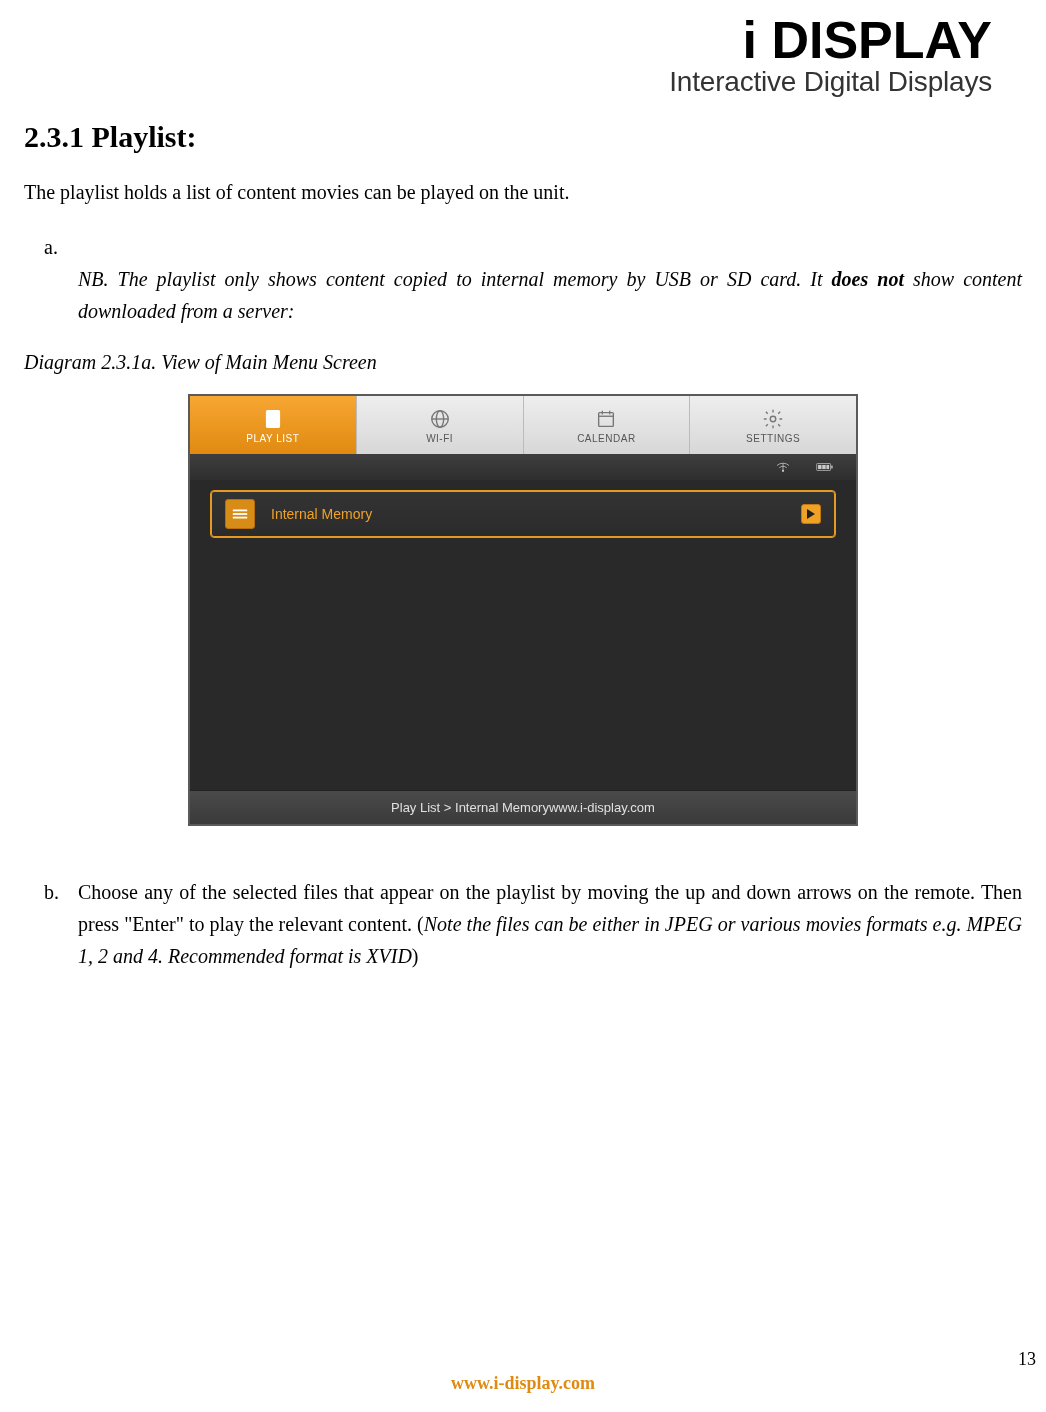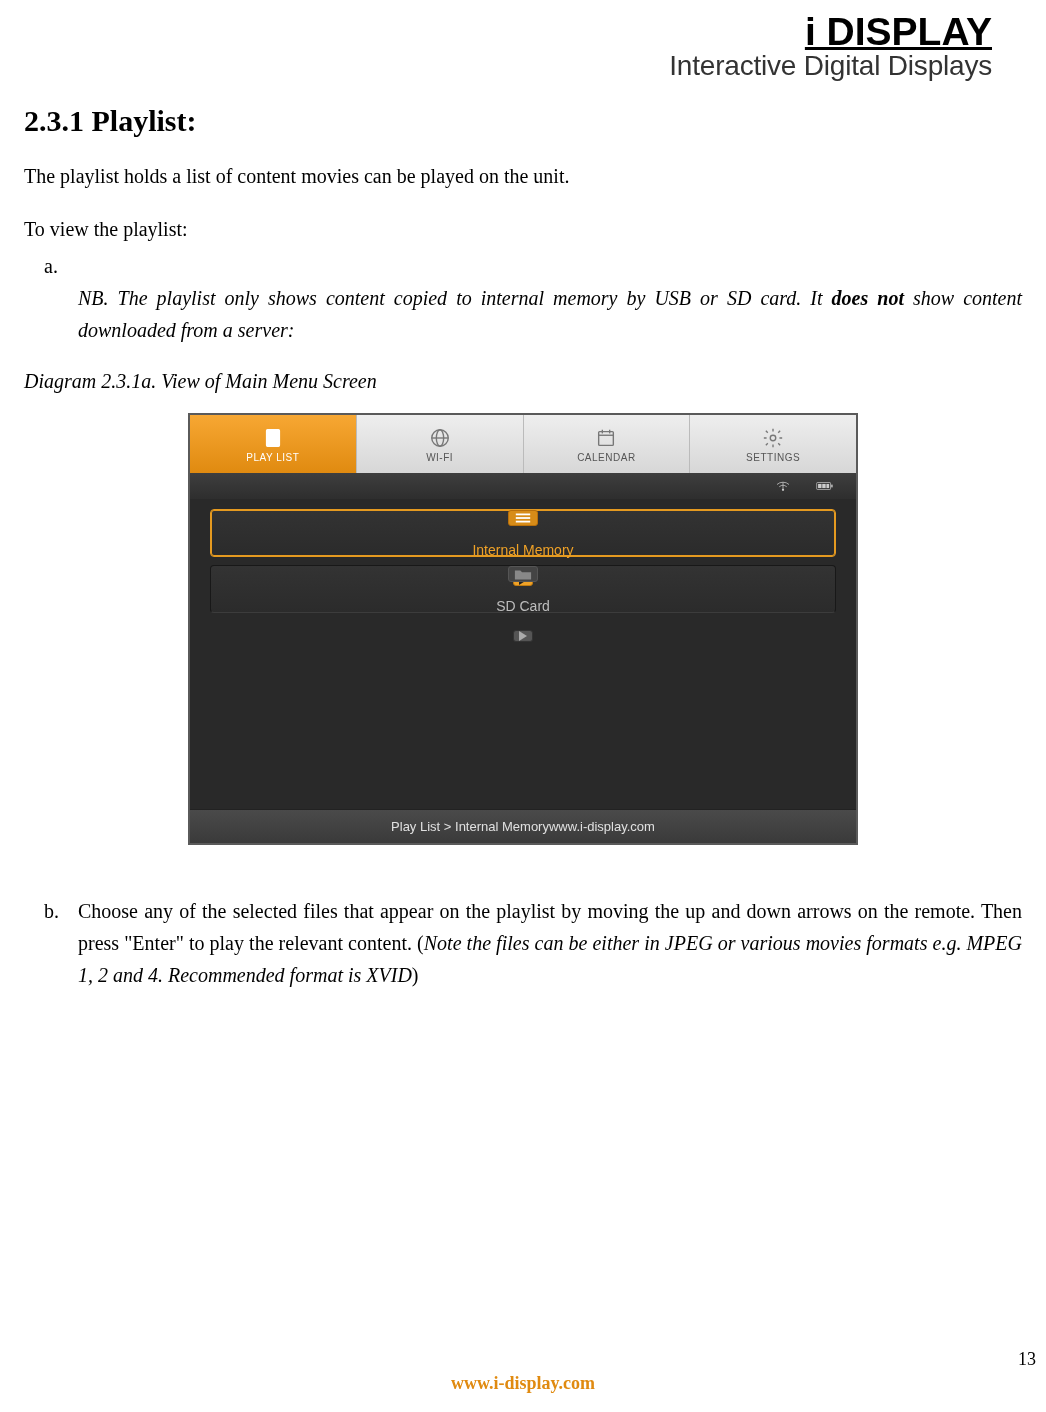--- a/index.html
+++ b/index.html
@@ -11,21 +11,21 @@
     color: #000;
     background: #fff;
     position: relative;
     padding: 10px 0 40px 0;
     min-height: 1412px;
   }
   .page { padding: 0 24px; }
 
   
   .logo-wrap { text-align: right; padding-right: 30px; margin-bottom: 22px; }
-  .logo-line1 { font-size: 39px; font-weight: 900; font-family: Arial, Helvetica, sans-serif; letter-spacing: 0px; text-decoration: underline; }
+  .logo-line1 { font-size: 52px; font-weight: 900; font-family: Arial, Helvetica, sans-serif; letter-spacing: 0px; }
   .logo-line2 { font-size: 28px; font-family: Arial, Helvetica, sans-serif; color:#333; letter-spacing: -0.2px; margin-top:-4px; }
 
   .section-num { font-weight: bold; }
   h2.section { font-size: 30px; font-weight: bold; margin-bottom: 24px; }
   p.body { margin-bottom: 24px; line-height: 1.45; }
   p.lead { margin-bottom: 6px; }
   ol.alpha { list-style: none; padding-left: 54px; }
   ol.alpha > li { margin-bottom: 24px; position: relative; text-align: justify; line-height: 1.6; }
   ol.alpha > li .marker { position: absolute; left: -34px; top: 0; }
   .italic { font-style: italic; margin-top: 45px; }
@@ -80,21 +80,20 @@
     align-items:center;
     height:48px;
     border:1px solid #181818;
     border-bottom-color:#3c3c3c;
     border-radius:4px;
     margin-bottom:8px;
     background: linear-gradient(#333333,#2b2b2b);
     padding: 0 14px;
     gap: 16px;
     cursor:pointer;
-    flex-direction:column;
   }
   .row.selected { border-color:#e59a20; box-shadow: 0 0 0 1px #e59a20 inset; }
   .row .thumb {
     width:30px; height:30px; border:1px solid #555; border-radius:3px;
     display:flex; align-items:center; justify-content:center;
     background:#444;
   }
   .row.selected .thumb { background:#d78c18; border-color:#b86f0b; }
   .row .thumb svg { width:18px; height:14px; }
   .row .label { color:#bdbdbd; font-size:14px; flex:1; }
@@ -146,21 +145,20 @@
     <div class="logo-line2">Interactive Digital Displays</div>
   </div>
 
   <h2 class="section">
     <span class="section-num">2.3.1</span>
     <span class="section-num"> </span><span class="section-num">Playlist</span><span>:</span>
   </h2>
 
   <p class="body">The playlist holds a list of content movies can be played on the unit.</p>
 
-  <p class="body lead">To view the playlist:</p>
 
   <ol class="alpha">
     <li>
       <span class="marker">a.</span>
       <br>
       <span class="italic">NB. The playlist only shows content copied to internal memory by USB or SD card. It </span><span class="italic bold">does not</span><span class="italic"> show content downloaded from a server:</span>
     </li>
   </ol>
 
   <p class="caption">Diagram 2.3.1a.    View of Main Menu Screen</p>
@@ -239,33 +237,20 @@
               <line x1="2" y1="11" x2="18" y2="11" stroke="#fff" stroke-width="2"></line>
             </svg>
         </span>
         <span class="label">Internal Memory</span>
         <span class="play">
           <svg viewBox="0 0 8 10">
               <polygon points="0,0 8,5 0,10" fill="#222"></polygon>
             </svg>
         </span>
       </div>
-      <div class="row">
-        <span class="thumb">
-          <svg viewBox="0 0 20 14">
-              <path d="M1 3h6l2 2h10v8H1z" fill="#888"></path>
-            </svg>
-        </span>
-        <span class="label">SD Card</span>
-        <span class="play">
-          <svg viewBox="0 0 8 10">
-              <polygon points="0,0 8,5 0,10" fill="#aaa"></polygon>
-            </svg>
-        </span>
-      </div>
     </div>
 
     <div class="breadcrumb">
       <span>Play List &gt; Internal Memory</span>
       <span>www.i-display.com</span>
     </div>
   </div>
 
   <ol class="alpha">
     <li>

